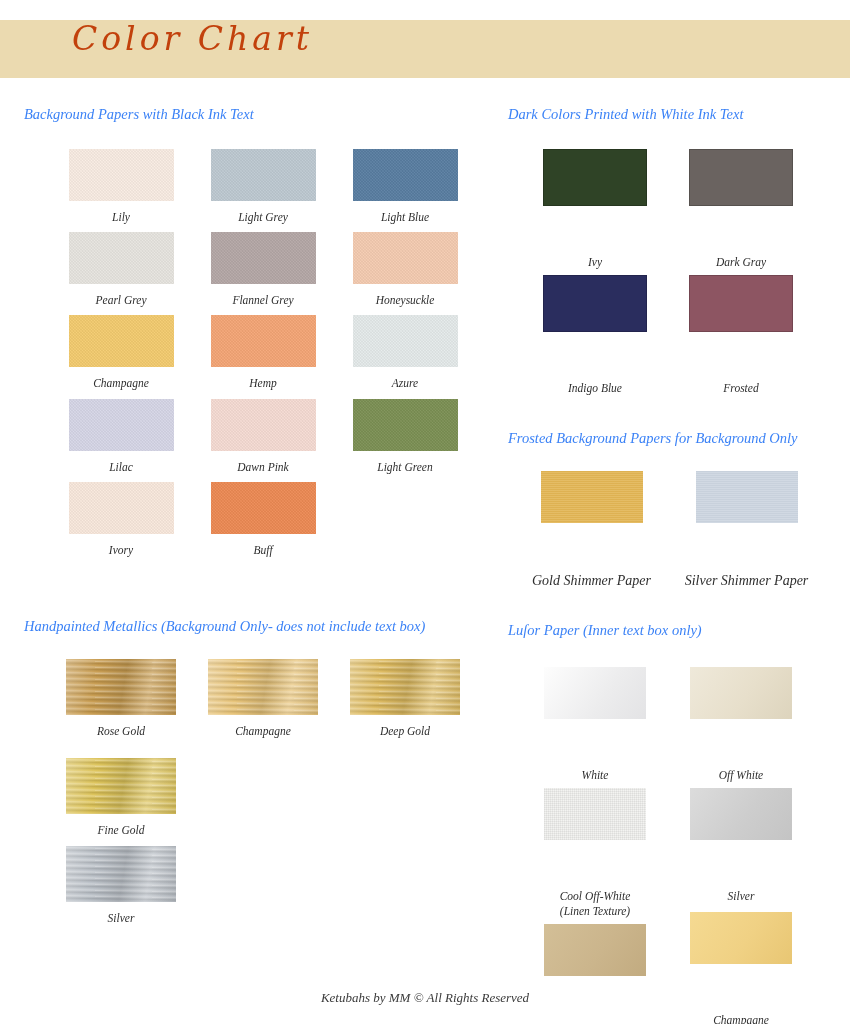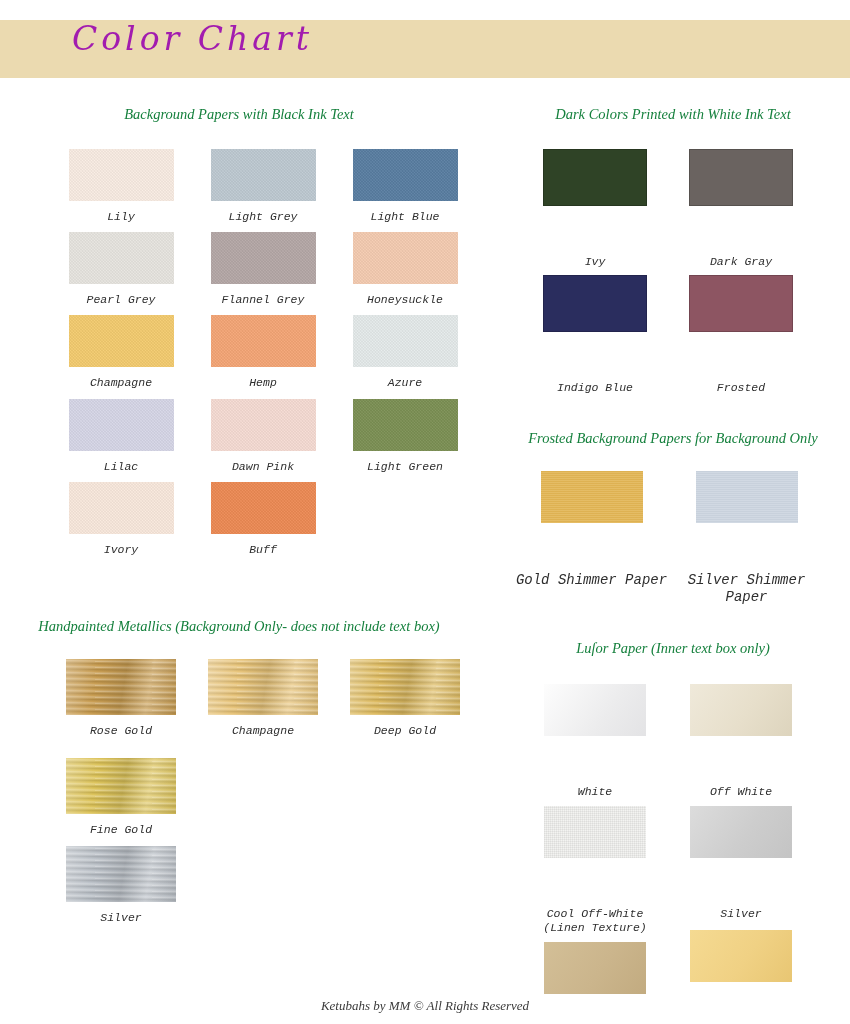--- a/index.html
+++ b/index.html
@@ -25,21 +25,21 @@
     background: #ebdab0;
   }
   .header-title {
     position: absolute;
     left: 72px;
     top: 22px;
     font-family: "DejaVu Serif", serif;
     font-style: italic;
     font-size: 33px;
     letter-spacing: 4px;
-    color: #a21caf;
+    color: #c2410c;
     line-height: 1;
     white-space: nowrap;
   }
 
   
   .col-left {
     position: absolute;
     left: 0;
     top: 105px;
     width: 500px;
@@ -49,22 +49,22 @@
     left: 500px;
     top: 105px;
     width: 350px;
   }
 
   
   .section-title {
     font-family: "Liberation Serif", "DejaVu Serif", serif;
     font-style: italic;
     font-size: 14.5px;
-    color: #15803d;
-    text-align: center;
+    color: #3b82f6;
+    text-align: left;
     line-height: 1.35;
     margin: 0;
     padding: 0;
   }
 
   
   .grid {
     display: flex;
     flex-wrap: wrap;
     justify-content: flex-start;
@@ -159,36 +159,36 @@
     position: absolute;
     inset: 0;
     background-image:
       linear-gradient(100deg, rgba(255,255,255,0.30) 0%, rgba(255,255,255,0) 28%,
                               rgba(0,0,0,0.10) 52%, rgba(255,255,255,0.26) 74%,
                               rgba(0,0,0,0.07) 100%);
     pointer-events: none;
   }
 
   .swatch-label {
-    font-family: Liberation Mono, monospace;
+    font-family: Liberation Serif, serif;
     font-style: italic;
     font-size: 11.5px;
     color: #2e2e2e;
     text-align: center;
     line-height: 1.25;
     margin-top: 9px;
     white-space: pre-line;
   }
   .swatch-label.sm { font-size: 14px; }
 
   
   .footer {
     position: absolute;
     left: 0;
-    bottom: 10px;
+    bottom: 18px;
     width: 850px;
     text-align: center;
     font-family: "Liberation Serif", "DejaVu Serif", serif;
     font-style: italic;
     font-size: 13px;
     color: #3a3a3a;
   }
 </style>
 </head>
 <body>

